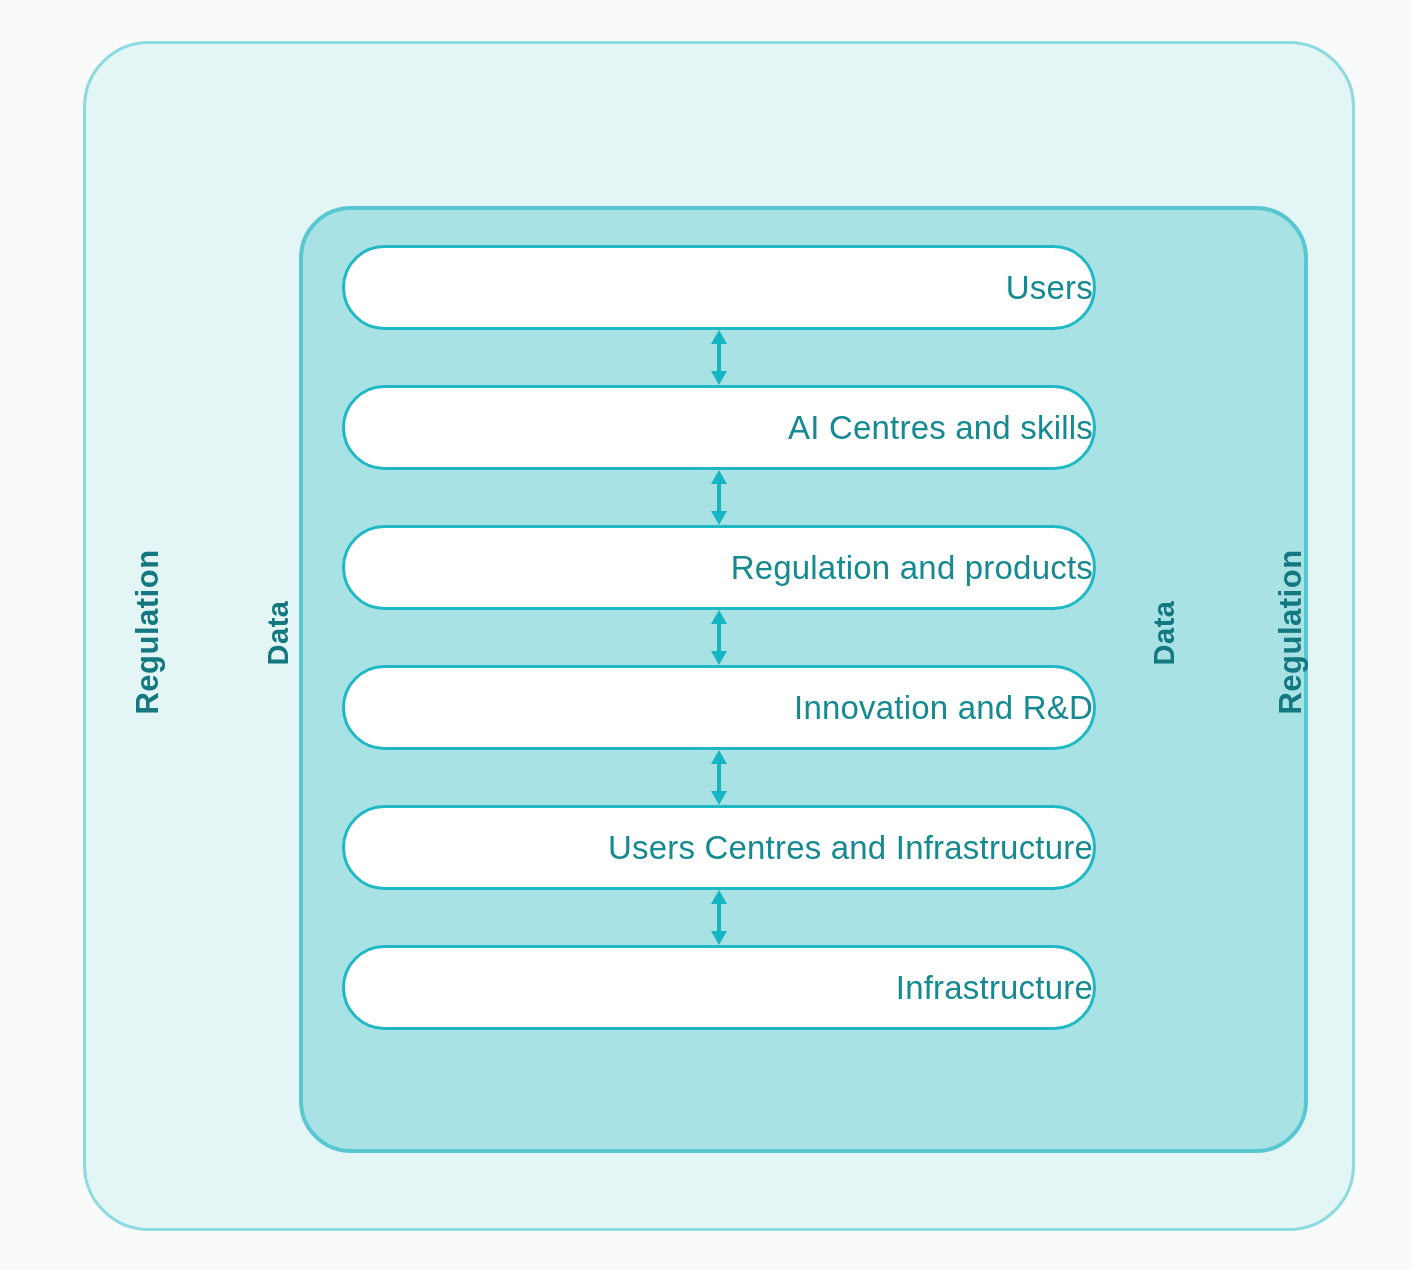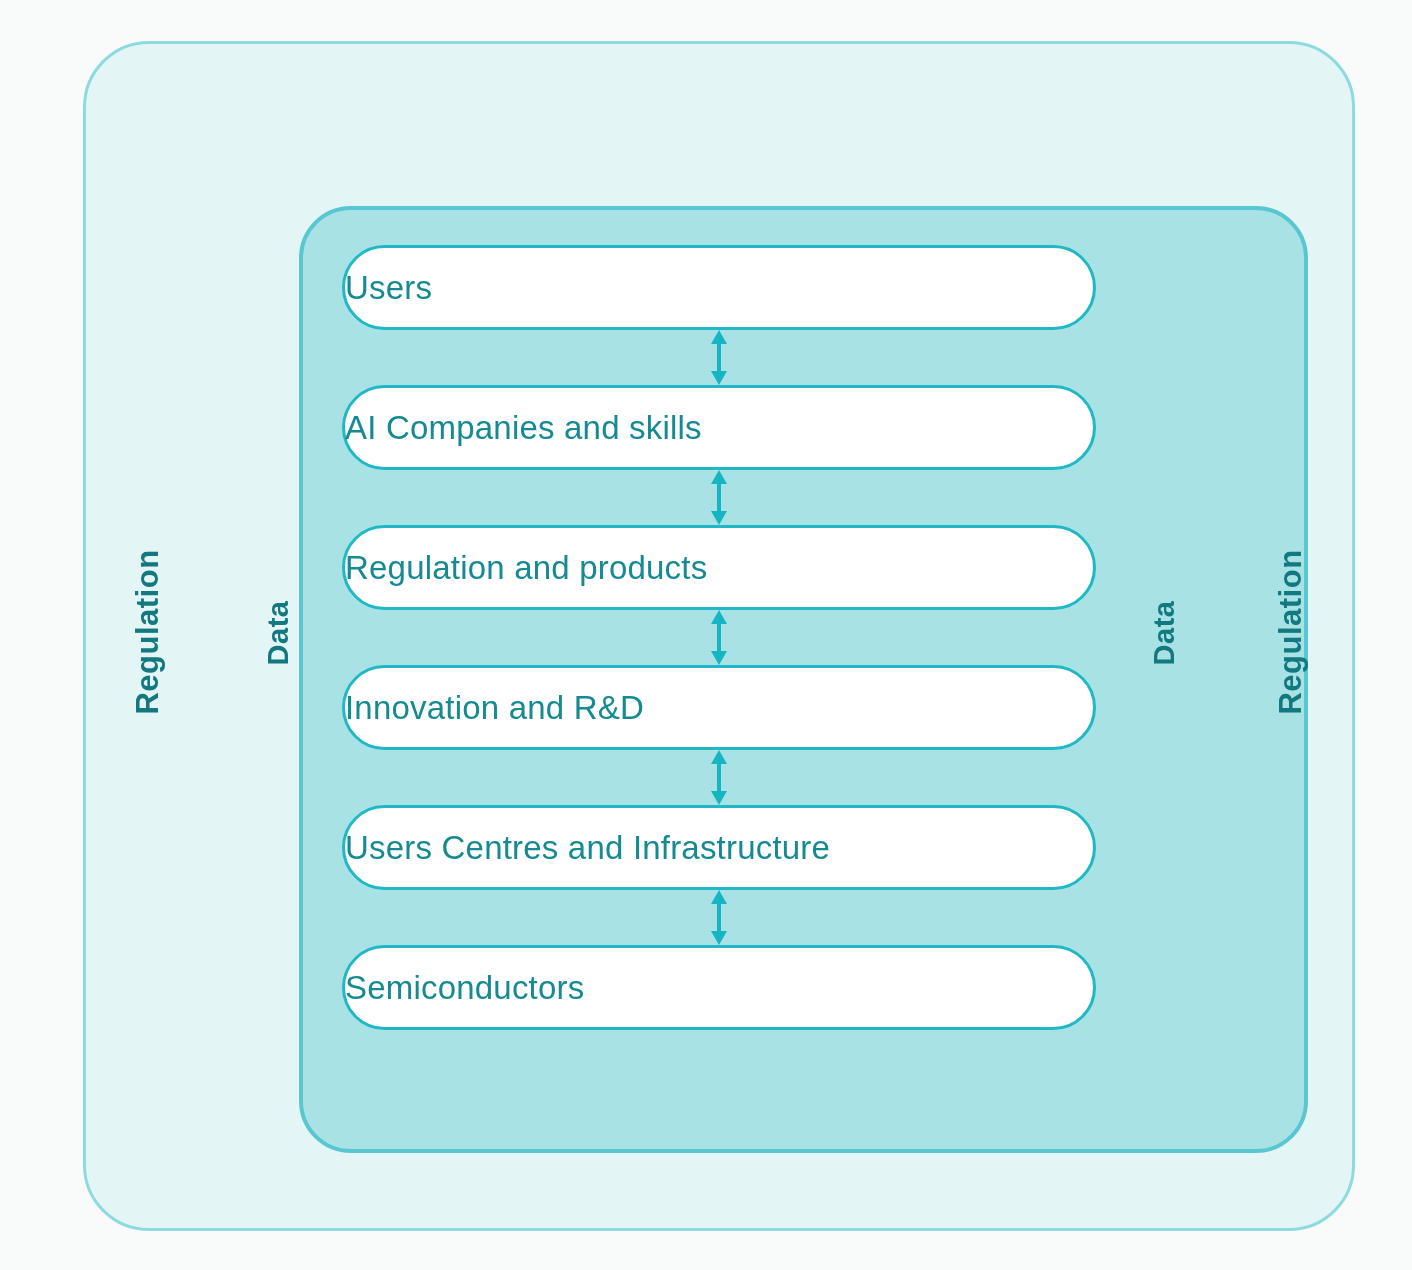--- a/index.html
+++ b/index.html
@@ -92,21 +92,21 @@
     left: 0;
     top: 0;
     width: 754px;
     height: 85px;
     box-sizing: border-box;
     background: #ffffff;
     border: 3px solid #20b8c4;
     border-radius: 44px;
     display: flex;
     align-items: center;
-    justify-content: flex-start;
+    justify-content: flex-end;
   }
   .pill-label {
     font-size: 33px;
     color: #158a90;
     letter-spacing: 0.2px;
     white-space: nowrap;
   }
 
   
   .connector {
@@ -150,21 +150,21 @@
   <div class="connector" style="top:85px;">
     <svg width="22" height="55" viewBox="0 0 22 55" aria-hidden="true">
       <line x1="11" y1="6" x2="11" y2="49" stroke="#16b5c2" stroke-width="4"></line>
       <polygon points="11,0 19,14 3,14" fill="#16b5c2"></polygon>
       <polygon points="11,55 19,41 3,41" fill="#16b5c2"></polygon>
     </svg>
   </div>
 
   <div class="layer-row" style="top:140px;position:absolute;">
     <div class="pill">
-      <span class="pill-label">AI Companies and skills</span>
+      <span class="pill-label">AI Centres and skills</span>
     </div>
   </div>
   <div class="connector" style="top:225px;">
     <svg width="22" height="55" viewBox="0 0 22 55" aria-hidden="true">
       <line x1="11" y1="6" x2="11" y2="49" stroke="#16b5c2" stroke-width="4"></line>
       <polygon points="11,0 19,14 3,14" fill="#16b5c2"></polygon>
       <polygon points="11,55 19,41 3,41" fill="#16b5c2"></polygon>
     </svg>
   </div>
 
@@ -202,17 +202,17 @@
   <div class="connector" style="top:645px;">
     <svg width="22" height="55" viewBox="0 0 22 55" aria-hidden="true">
       <line x1="11" y1="6" x2="11" y2="49" stroke="#16b5c2" stroke-width="4"></line>
       <polygon points="11,0 19,14 3,14" fill="#16b5c2"></polygon>
       <polygon points="11,55 19,41 3,41" fill="#16b5c2"></polygon>
     </svg>
   </div>
 
   <div class="layer-row" style="top:700px;position:absolute;">
     <div class="pill">
-      <span class="pill-label">Semiconductors</span>
+      <span class="pill-label">Infrastructure</span>
     </div>
   </div>
 
 </div>
 
 </body></html>

